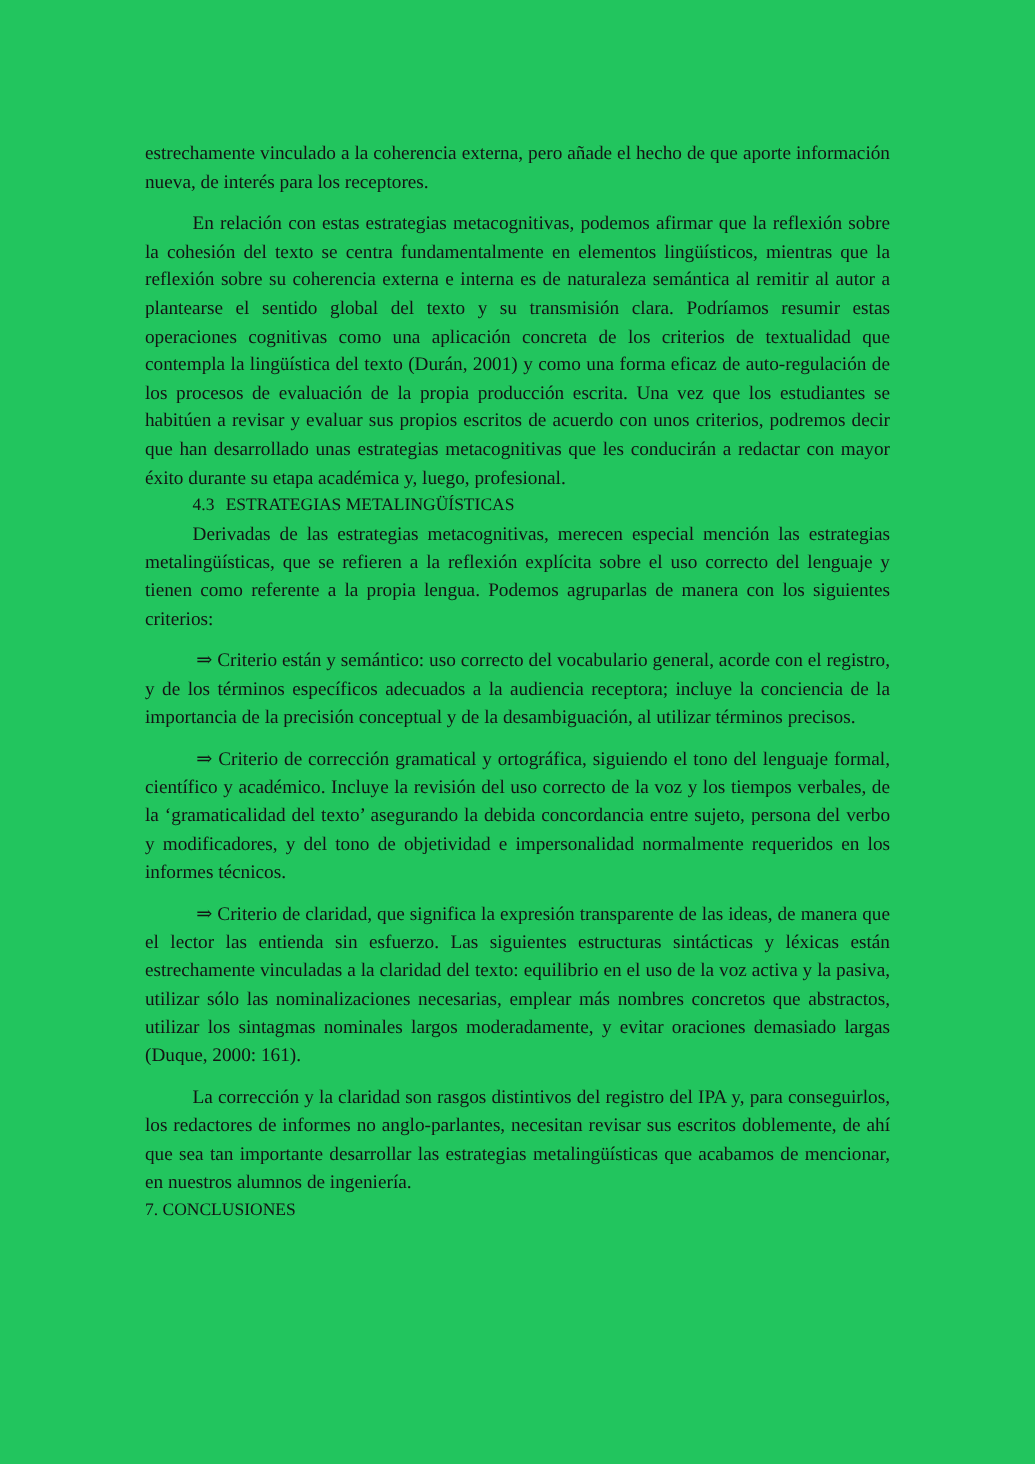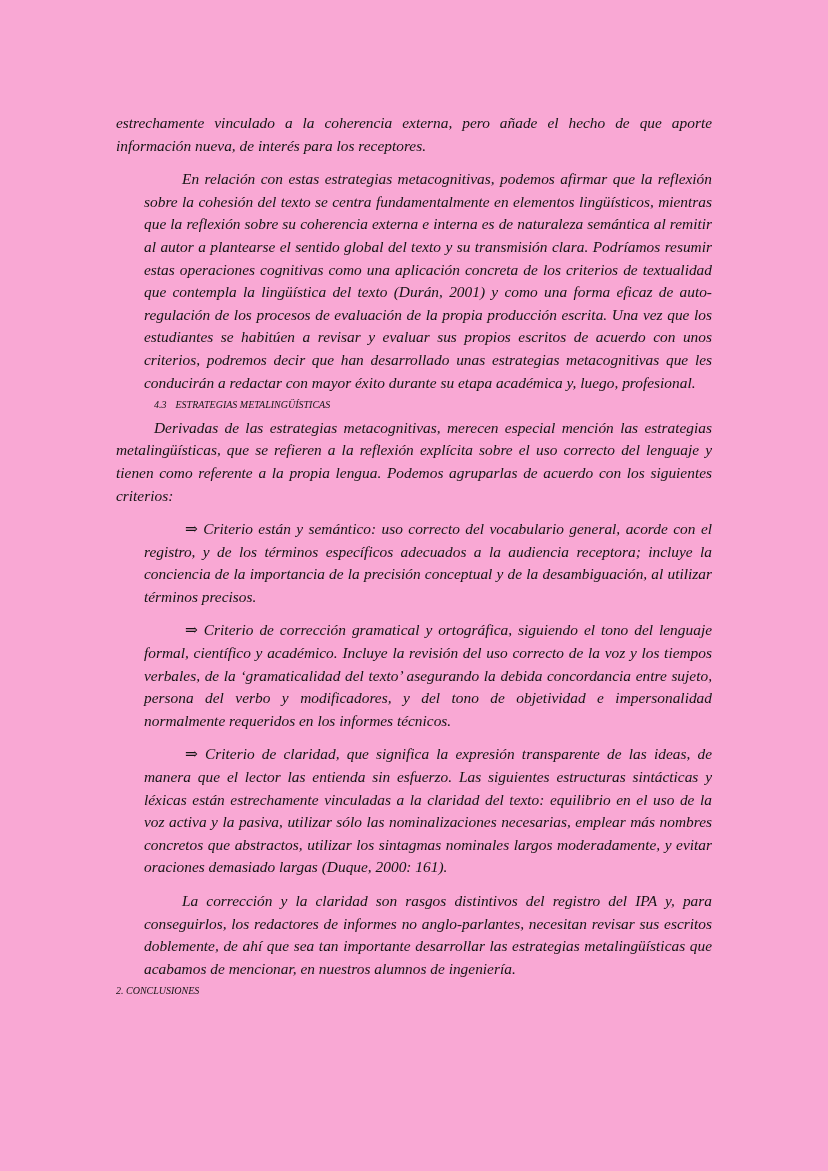--- a/index.html
+++ b/index.html
@@ -6,25 +6,24 @@
   html, body {
     margin: 0;
     padding: 0;
     background: #ffffff;
   }
 
   .page {
     position: relative;
     width: 828px;
     height: 1171px;
-    background: #f9a8d4;
+    background: #22c55e;
     overflow: hidden;
     font-family: "Liberation Serif", "DejaVu Serif", serif;
     color: #141414;
-    font-style: italic;
     -webkit-font-smoothing: antialiased;
   }
 
   .textblock {
     position: absolute;
     left: 116px;
     top: 112px;
     width: 596px;
   }
 
@@ -44,26 +43,25 @@
   }
 
   
   p.para.arrow {
     text-indent: 41px;
   }
 
   
   p.para + p.para {
     margin-top: 11px;
-    margin-left: 28px;
   }
 
   h2.heading {
     margin: 0;
-    font-size: 10px;
+    font-size: 14px;
     font-weight: normal;
     line-height: 22.6px;
     color: #141414;
     text-align: left;
   }
 
   h2.heading.indented {
     padding-left: 38px;
   }
 
@@ -84,27 +82,27 @@
 
 <div class="page">
   <div class="textblock">
 
     <p class="para noindent">estrechamente vinculado a la coherencia externa, pero añade el hecho de que aporte información nueva, de interés para los receptores.</p>
 
     <p class="para">En relación con estas estrategias metacognitivas, podemos afirmar que la reflexión sobre la cohesión del texto se centra fundamentalmente en elementos lingüísticos, mientras que la reflexión sobre su coherencia externa e interna es de naturaleza semántica al remitir al autor a plantearse el sentido global del texto y su transmisión clara. Podríamos resumir estas operaciones cognitivas como una aplicación concreta de los criterios de textualidad que contempla la lingüística del texto (Durán, 2001) y como una forma eficaz de auto-regulación de los procesos de evaluación de la propia producción escrita. Una vez que los estudiantes se habitúen a revisar y evaluar sus propios escritos de acuerdo con unos criterios, podremos decir que han desarrollado unas estrategias metacognitivas que les conducirán a redactar con mayor éxito durante su etapa académica y, luego, profesional.</p>
 
     <h2 class="heading indented gap-before-sub"><span>4.3</span><span class="num-sep"></span><span>ESTRATEGIAS METALINGÜÍSTICAS</span></h2>
 
-    <p class="para gap-after-sub">Derivadas de las estrategias metacognitivas, merecen especial mención las estrategias metalingüísticas, que se refieren a la reflexión explícita sobre el uso correcto del lenguaje y tienen como referente a la propia lengua. Podemos agruparlas de acuerdo con los siguientes criterios:</p>
+    <p class="para gap-after-sub">Derivadas de las estrategias metacognitivas, merecen especial mención las estrategias metalingüísticas, que se refieren a la reflexión explícita sobre el uso correcto del lenguaje y tienen como referente a la propia lengua. Podemos agruparlas de manera con los siguientes criterios:</p>
 
     <p class="para arrow">⇒ Criterio están y semántico: uso correcto del vocabulario general, acorde con el registro, y de los términos específicos adecuados a la audiencia receptora; incluye la conciencia de la importancia de la precisión conceptual y de la desambiguación, al utilizar términos precisos.</p>
 
     <p class="para arrow">⇒ Criterio de corrección gramatical y ortográfica, siguiendo el tono del lenguaje formal, científico y académico. Incluye la revisión del uso correcto de la voz y los tiempos verbales, de la ‘gramaticalidad del texto’ asegurando la debida concordancia entre sujeto, persona del verbo y modificadores, y del tono de objetividad e impersonalidad normalmente requeridos en los informes técnicos.</p>
 
     <p class="para arrow">⇒ Criterio de claridad, que significa la expresión transparente de las ideas, de manera que el lector las entienda sin esfuerzo. Las siguientes estructuras sintácticas y léxicas están estrechamente vinculadas a la claridad del texto: equilibrio en el uso de la voz activa y la pasiva, utilizar sólo las nominalizaciones necesarias, emplear más nombres concretos que abstractos, utilizar los sintagmas nominales largos moderadamente, y evitar oraciones demasiado largas (Duque, 2000: 161).</p>
 
     <p class="para">La corrección y la claridad son rasgos distintivos del registro del IPA y, para conseguirlos, los redactores de informes no anglo-parlantes, necesitan revisar sus escritos doblemente, de ahí que sea tan importante desarrollar las estrategias metalingüísticas que acabamos de mencionar, en nuestros alumnos de ingeniería.</p>
 
-    <h2 class="heading gap-before-sec">2. CONCLUSIONES</h2>
+    <h2 class="heading gap-before-sec">7. CONCLUSIONES</h2>
 
 
   </div>
 </div>
 
 </body></html>

